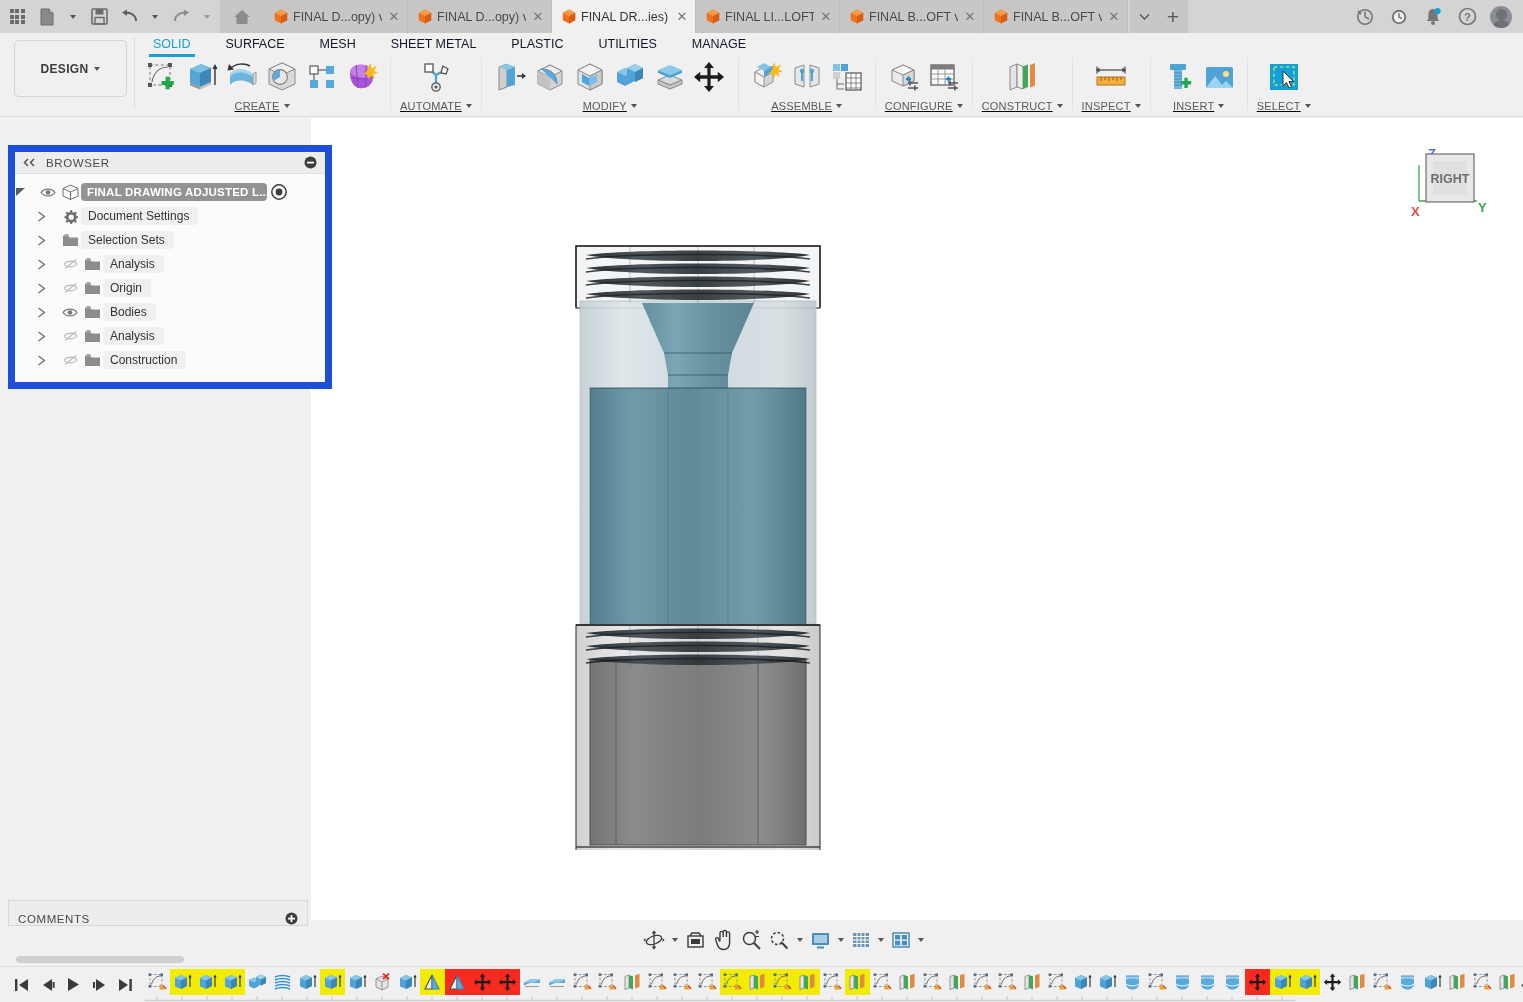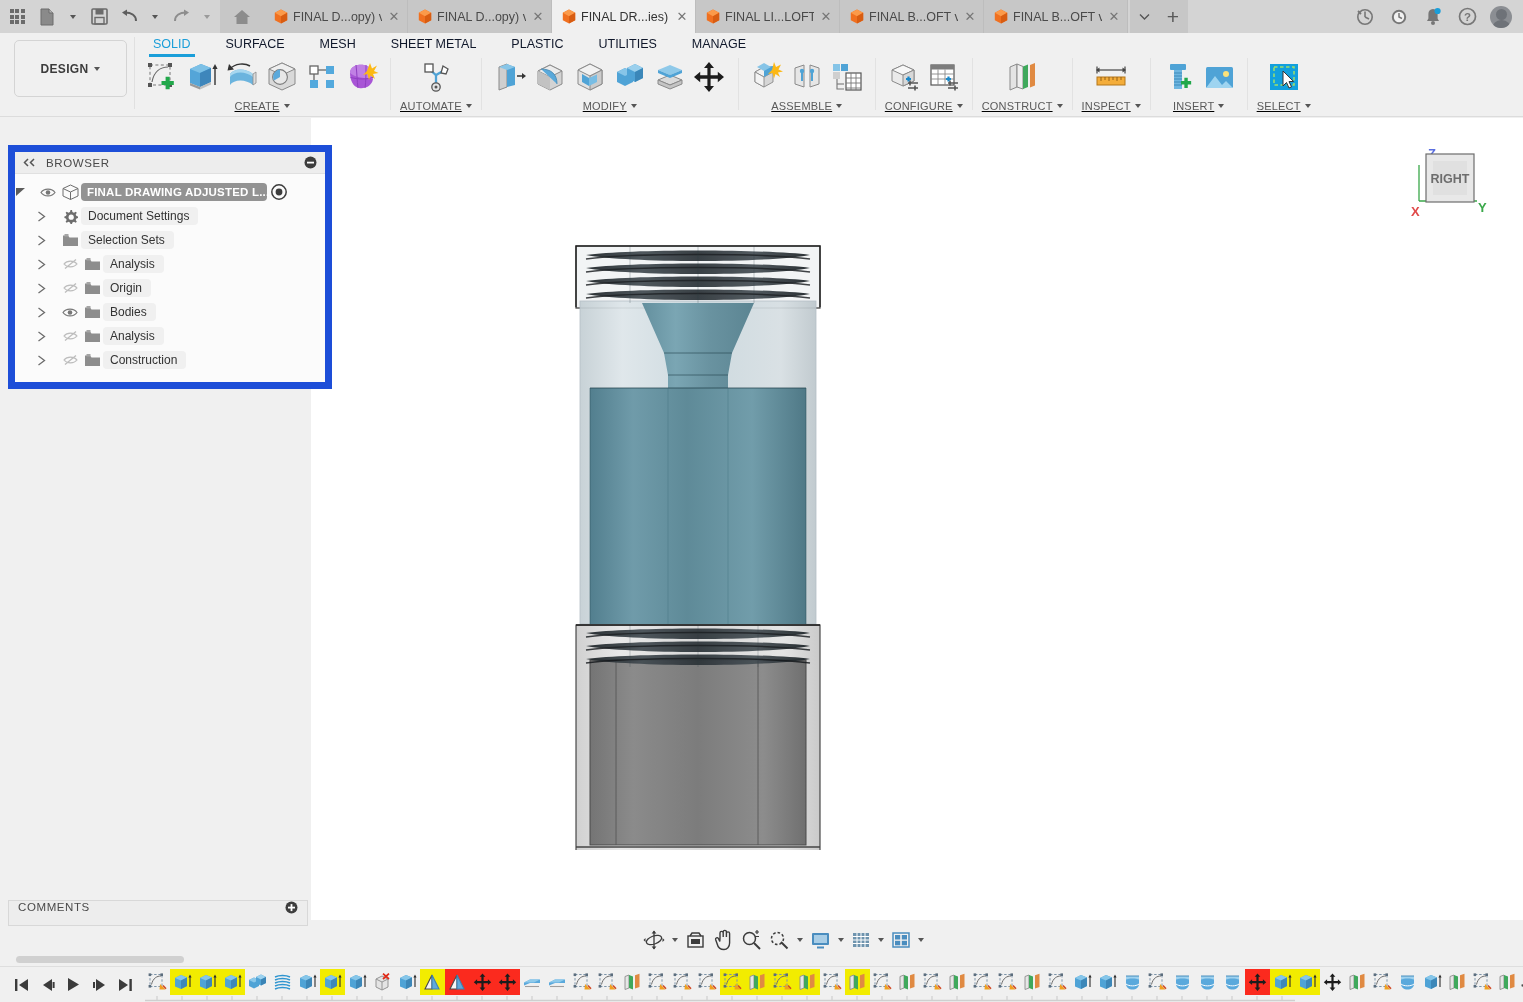--- a/index.html
+++ b/index.html
@@ -135,21 +135,21 @@
   }
   .viewcube { position: absolute; right: 28px; top: 18px; width: 96px; height: 88px; }
 
   
   .model { position: absolute; left: 257px; top: 117px; width: 260px; height: 615px; }
 
   
   .comments {
     position: absolute; left: 8px; top: 900px; width: 300px; height: 26px;
     background: #ededed; border: 1px solid #d8d8d8;
-    display: flex; align-items: flex-start; padding: 0 9px;
+    display: flex; align-items: flex-end; padding: 0 9px;
   }
   .comments .ctitle { font-size: 11.5px; color: #4a4a4a; letter-spacing: 0.6px; font-weight: 500; }
   .comments .cplus { margin-left: auto; }
 
   .navbar {
     position: absolute; left: 640px; top: 926px; height: 28px;
     display: flex; align-items: center; gap: 1px; background: #f0f0f0;
   }
   .navbar .nb { height: 26px; display: flex; align-items: center; justify-content: center; padding: 0 3px; }
   .navbar .nbc { width: 12px; display: flex; align-items: center; justify-content: center; }

